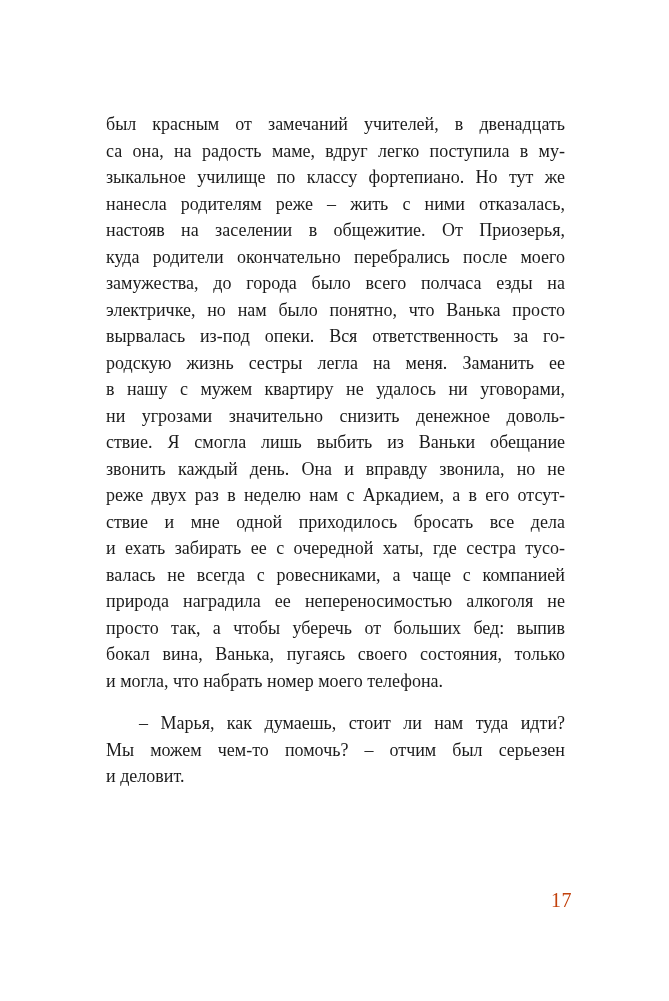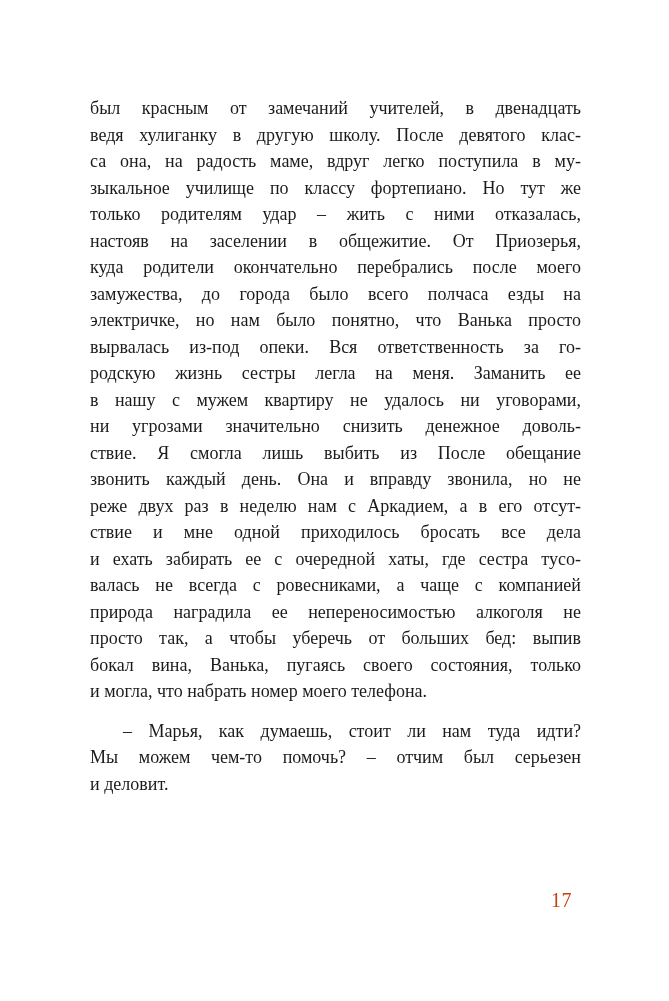--- a/index.html
+++ b/index.html
@@ -22,21 +22,21 @@
   }
   .text-block {
     position: absolute;
     left: 90px;
     top: 95px;
     width: 491px;
     font-size: 18px;
     line-height: 26.5px;
   }
   .paragraph {
-    margin: 0;
+    margin: 16px;
   }
   .paragraph.indented {
     margin-top: 13px;
   }
   .line {
     text-align: justify;
     text-align-last: justify;
     -moz-text-align-last: justify;
     white-space: normal;
   }
@@ -56,33 +56,32 @@
     color: #c2410c;
   }
 </style>
 </head>
 <body>
 
 <div class="page">
   <div class="text-block">
       <div class="paragraph">
         <div class="line">был красным от замечаний учителей, в двенадцать</div>
-        <div class="line">ведя хулиганку в другую школу. После девятого клас-</div>
         <div class="line">са она, на радость маме, вдруг легко поступила в му-</div>
         <div class="line">зыкальное училище по классу фортепиано. Но тут же</div>
-        <div class="line">только родителям удар – жить с ними отказалась,</div>
+        <div class="line">нанесла родителям реже – жить с ними отказалась,</div>
         <div class="line">настояв на заселении в общежитие. От Приозерья,</div>
         <div class="line">куда родители окончательно перебрались после моего</div>
         <div class="line">замужества, до города было всего полчаса езды на</div>
         <div class="line">электричке, но нам было понятно, что Ванька просто</div>
         <div class="line">вырвалась из-под опеки. Вся ответственность за го-</div>
         <div class="line">родскую жизнь сестры легла на меня. Заманить ее</div>
         <div class="line">в нашу с мужем квартиру не удалось ни уговорами,</div>
         <div class="line">ни угрозами значительно снизить денежное доволь-</div>
-        <div class="line">ствие. Я смогла лишь выбить из После обещание</div>
+        <div class="line">ствие. Я смогла лишь выбить из Ваньки обещание</div>
         <div class="line">звонить каждый день. Она и вправду звонила, но не</div>
         <div class="line">реже двух раз в неделю нам с Аркадием, а в его отсут-</div>
         <div class="line">ствие и мне одной приходилось бросать все дела</div>
         <div class="line">и ехать забирать ее с очередной хаты, где сестра тусо-</div>
         <div class="line">валась не всегда с ровесниками, а чаще с компанией</div>
         <div class="line">природа наградила ее непереносимостью алкоголя не</div>
         <div class="line">просто так, а чтобы уберечь от больших бед: выпив</div>
         <div class="line">бокал вина, Ванька, пугаясь своего состояния, только</div>
         <div class="line last">и могла, что набрать номер моего телефона.</div>
       </div>

